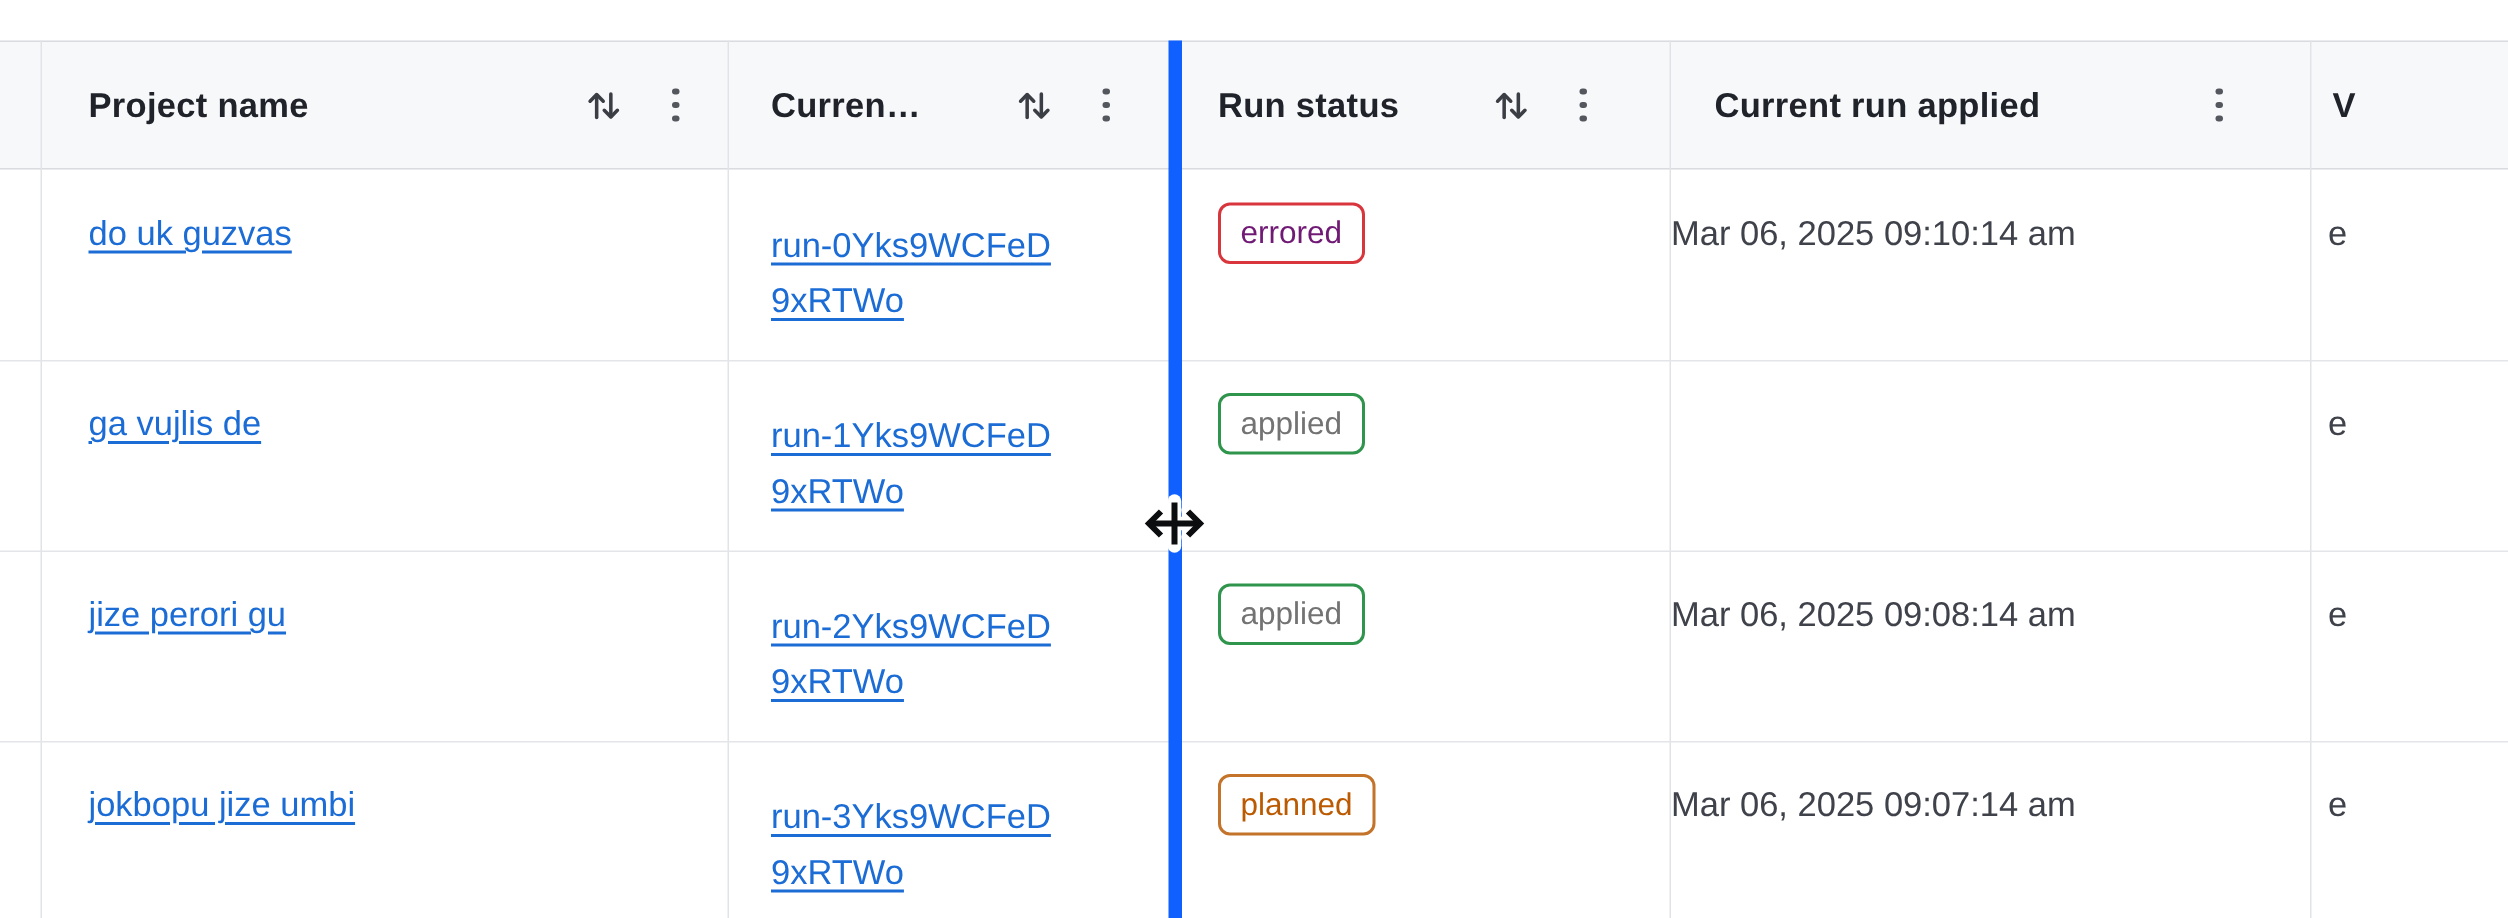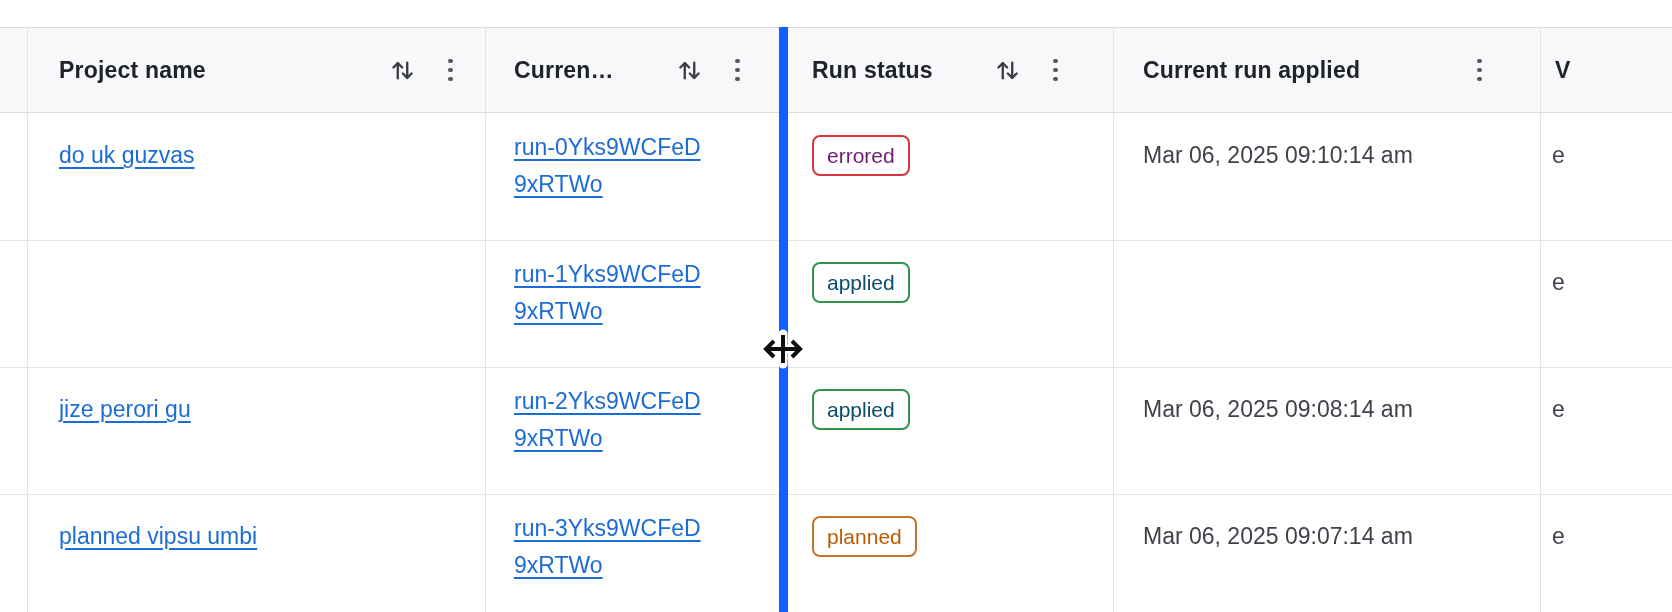--- a/index.html
+++ b/index.html
@@ -38,35 +38,35 @@
   }
   .kebab-dots{display:flex;flex-direction:column;gap:4.5px;padding:2px 4px;}
   .kebab-dots i{display:block;width:4.6px;height:4.6px;border-radius:50%;background:#54575d;}
   
   .row{position:absolute;left:0;width:1672px;height:127px;}
   .row0{top:113px;} .row1{top:240px;} .row2{top:367px;} .row3{top:494px;}
   .rowsep{position:absolute;left:0;width:1672px;height:1px;background:#e4e5e9;z-index:2;}
   .rs-0{top:240px;} .rs-1{top:367px;} .rs-2{top:494px;}
   .cell{position:absolute;font-size:23px;line-height:37px;color:#3f424a;}
   .c-project{left:59px;top:24px;}
-  .c-run{left:514px;top:16px;width:240px;}
+  .c-run{left:514px;top:32px;width:240px;}
   .c-status{left:812px;top:22px;}
-  .c-date{left:1143px;top:24px;white-space:nowrap;}
+  .c-date{left:1114px;top:24px;white-space:nowrap;}
   .c-extra{left:1552px;top:24px;}
   a.tlink{
     color:#1c6cd6;text-decoration:underline;text-underline-offset:4px;
     text-decoration-thickness:1.5px;cursor:pointer;white-space:nowrap;margin-top:35px;
   }
   a.tlink span{display:block;}
   .badge{
     display:inline-block;padding:3px 13px;border:2px solid;border-radius:8px;
     font-size:21px;line-height:31px;background:#fff;font-weight:400;white-space:nowrap;
   }
   .badge[data-variant="errored"]{color:#701a75;border-color:#d8363c;}
-  .badge[data-variant="applied"]{color:#0c4a6e;border-color:#2f954d;}
+  .badge[data-variant="applied"]{color:#737373;border-color:#2f954d;}
   .badge[data-variant="planned"]{color:#bb5a00;border-color:#c3732a;}
 </style>
 </head>
 <body>
 
 <div class="stage">
 
   <div class="thead"></div>
 
   <div class="vline vl-0"></div>
@@ -167,20 +167,21 @@
       </a>
     </div>
     <div class="cell c-status">
       <span class="badge" data-variant="errored">errored</span>
     </div>
     <div class="cell c-date">Mar 06, 2025 09:10:14 am</div>
     <div class="cell c-extra">e</div>
   </div>
 
   <div class="row row1">
+    <div class="cell c-project"><a class="tlink" href="#">ga vujlis de</a></div>
     <div class="cell c-run">
       <a class="tlink" href="#">
         <span>run-1Yks9WCFeD</span>
         <span>9xRTWo</span>
       </a>
     </div>
     <div class="cell c-status">
       <span class="badge" data-variant="applied">applied</span>
     </div>
     <div class="cell c-extra">e</div>
@@ -195,21 +196,21 @@
       </a>
     </div>
     <div class="cell c-status">
       <span class="badge" data-variant="applied">applied</span>
     </div>
     <div class="cell c-date">Mar 06, 2025 09:08:14 am</div>
     <div class="cell c-extra">e</div>
   </div>
 
   <div class="row row3">
-    <div class="cell c-project"><a class="tlink" href="#">planned vipsu umbi</a></div>
+    <div class="cell c-project"><a class="tlink" href="#">jokbopu jize umbi</a></div>
     <div class="cell c-run">
       <a class="tlink" href="#">
         <span>run-3Yks9WCFeD</span>
         <span>9xRTWo</span>
       </a>
     </div>
     <div class="cell c-status">
       <span class="badge" data-variant="planned">planned</span>
     </div>
     <div class="cell c-date">Mar 06, 2025 09:07:14 am</div>

